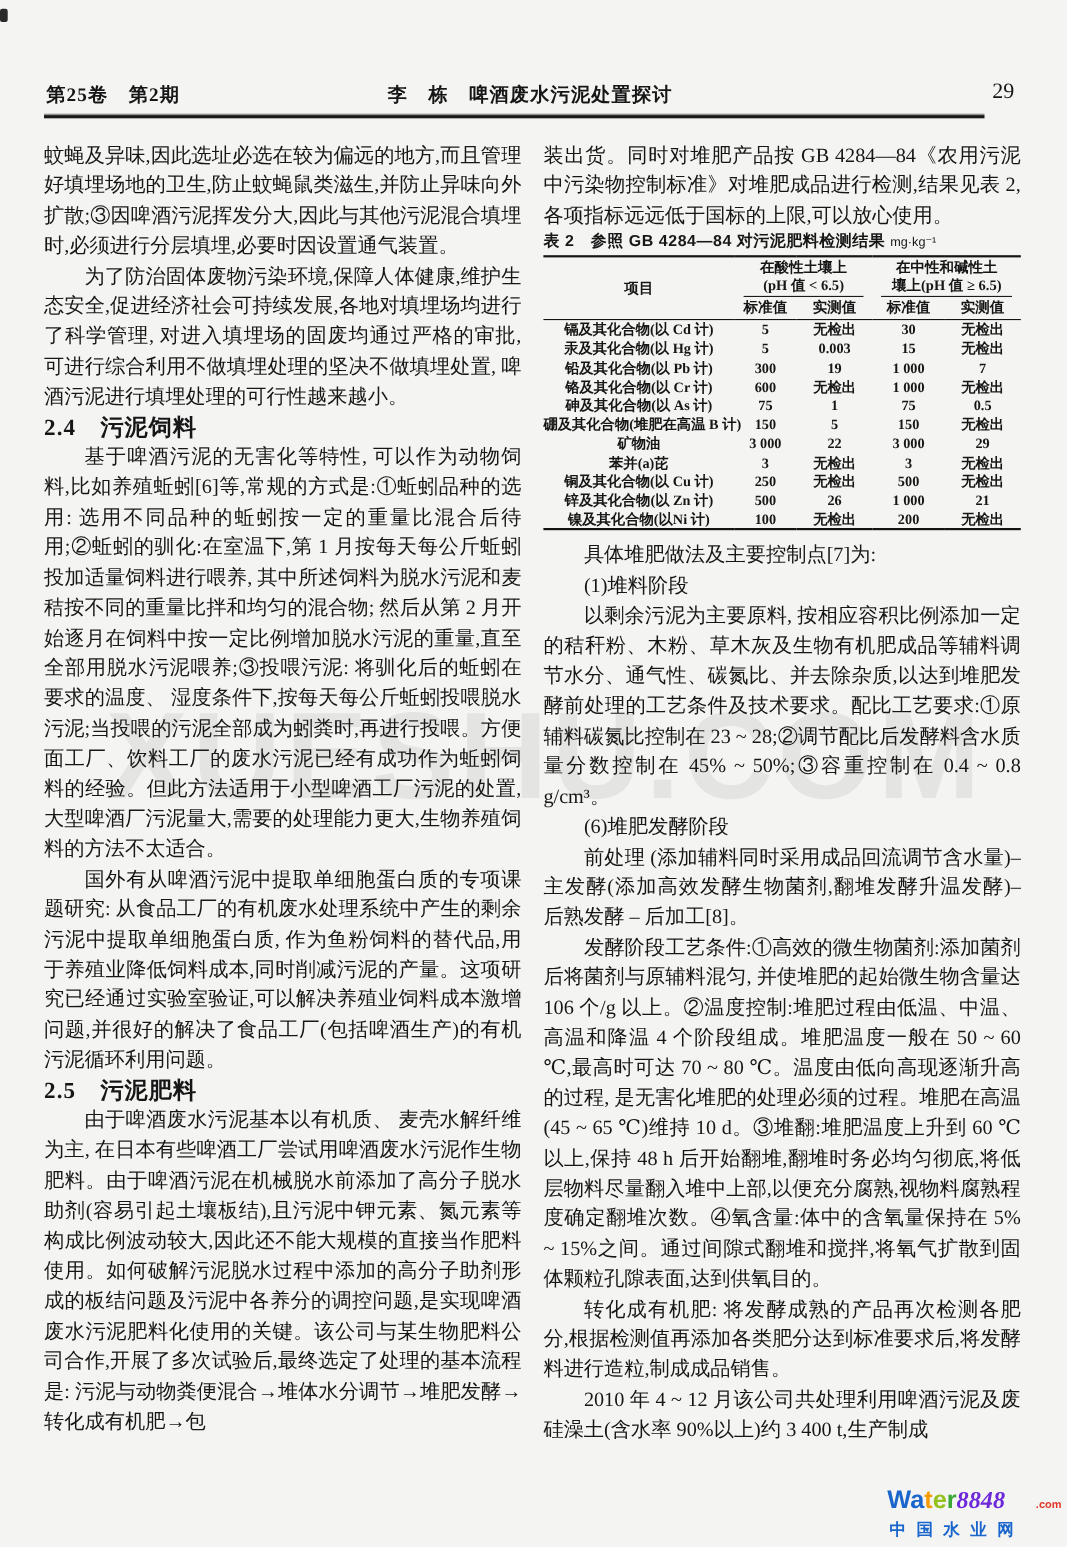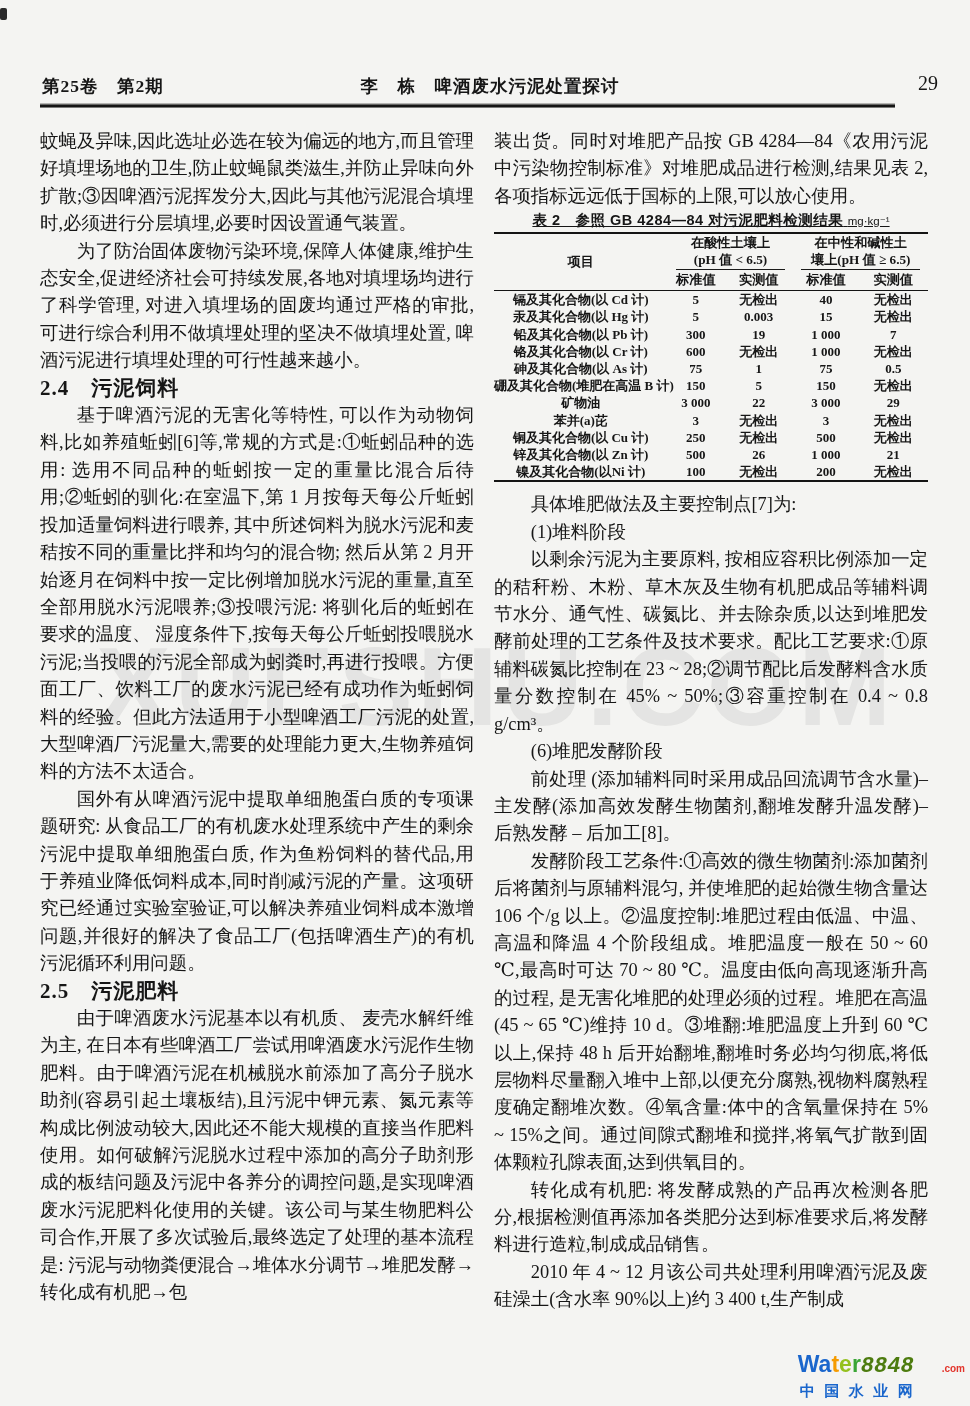--- a/index.html
+++ b/index.html
@@ -3,61 +3,61 @@
 <meta charset="utf-8">
 <style>
   html,body{margin:0;padding:0;}
   .page{
     position:relative;width:970px;height:1406px;
     background:#f4f4f2;color:#161616;overflow:hidden;
     font-family:"Liberation Serif","DejaVu Serif",serif;
   }
   .speck{position:absolute;left:0;top:8px;width:7px;height:12px;background:#2a2a2a;border-radius:2px;}
   
-  .hdr{position:absolute;top:72px;left:42px;right:32px;height:28px;font-size:17.5px;font-weight:bold;}
+  .hdr{position:absolute;top:72px;left:42px;right:48px;height:28px;font-size:17.5px;font-weight:bold;}
   .hdr-left{position:absolute;left:0;top:2px;letter-spacing:1px;}
   .hdr-center{position:absolute;left:0;right:0;top:2px;text-align:center;letter-spacing:1px;}
   .hdr-right{position:absolute;right:0;top:0;font-size:20px;font-weight:normal;}
   .hdr-rule{position:absolute;top:103px;left:40px;width:855px;height:5px;
     background:linear-gradient(#cfcfcd 0%,#9a9a98 20%,#151515 45%,#151515 75%,#bdbdbb 100%);}
   
   .watermark{position:absolute;top:622px;left:96px;z-index:0;
     font-family:"Liberation Sans","DejaVu Sans",sans-serif;font-weight:bold;
     font-size:112px;letter-spacing:4px;color:rgba(40,40,40,0.075);white-space:nowrap;}
   
   .col{position:absolute;top:128px;width:434px;z-index:1;
     font-size:18.4px;line-height:27.4px;text-align:justify;}
   .col-left{left:40px;}
   .col-right{left:494px;}
   .col p{margin:0;text-indent:2em;}
   .col p.cont{text-indent:0;}
   .sec-h{margin:0;font-weight:bold;font-size:21px;line-height:27.4px;letter-spacing:1px;}
   
-  .tbl-caption{margin:3px 0 4px;text-align:center;text-indent:0 !important;
+  .tbl-caption{margin:3px 0 4px;text-align:left;text-indent:0 !important;
     font-family:"Liberation Sans","DejaVu Sans",sans-serif;
-    font-weight:bold;font-size:14.5px;line-height:21px;letter-spacing:0.5px;text-decoration:underline;}
+    font-weight:bold;font-size:14.5px;line-height:21px;letter-spacing:0.5px;}
   .tbl-caption .unit{font-weight:normal;font-size:11.5px;letter-spacing:0;}
   table.det{width:100%;border-collapse:collapse;table-layout:fixed;
     border-top:2.6px solid #141414;border-bottom:2.6px solid #141414;
     font-size:13px;font-weight:600;margin-bottom:9px;}
   table.det th,table.det td{padding:0;text-align:center;white-space:nowrap;overflow:visible;}
   table.det thead{border-bottom:1.7px solid #141414;}
   table.det thead th{font-weight:700;font-size:13.2px;line-height:16.5px;vertical-align:middle;}
   table.det .grp-inner{display:block;margin:1px 8px 0 8px;border-bottom:1.1px solid #1a1a1a;padding-bottom:1px;}
   table.det .sub th{line-height:17px;padding:1px 0 2px;}
   table.det tbody td{line-height:15.2px;padding:1px 0;}
   
   .logo{position:absolute;right:5px;bottom:5px;z-index:2;text-align:left;
     font-family:"Liberation Sans","DejaVu Sans",sans-serif;}
   .logo-l1{font-size:23px;line-height:23px;font-weight:bold;white-space:nowrap;}
   .lg-wa{color:#1a66cc;}
   .lg-t{color:#f59b00;}
   .lg-e{color:#95c11f;}
   .lg-r{color:#3aa635;}
-  .lg-num{color:#4d7c0f;font-family:Liberation Mono, monospace;font-style:italic;font-size:22px;}
+  .lg-num{color:#6d28d9;font-family:Liberation Serif, serif;font-style:italic;font-size:22px;}
   .lg-com{color:#e2342b;font-size:10px;font-weight:bold;padding-left:28px;}
   .logo-l2{color:#1a66cc;font-weight:bold;font-size:15px;line-height:21px;letter-spacing:9.5px;margin-left:2px;white-space:nowrap;}
 </style>
 </head>
 <body>
 
 <div class="page">
 
   <div class="speck"></div>
 
@@ -117,21 +117,21 @@
           <th>实测值</th>
           <th>标准值</th>
           <th>实测值</th>
         </tr>
       </thead>
       <tbody>
         <tr>
           <td>镉及其化合物(以 Cd 计)</td>
           <td>5</td>
           <td>无检出</td>
-          <td>40</td>
+          <td>30</td>
           <td>无检出</td>
         </tr>
         <tr>
           <td>汞及其化合物(以 Hg 计)</td>
           <td>5</td>
           <td>0.003</td>
           <td>15</td>
           <td>无检出</td>
         </tr>
         <tr>

